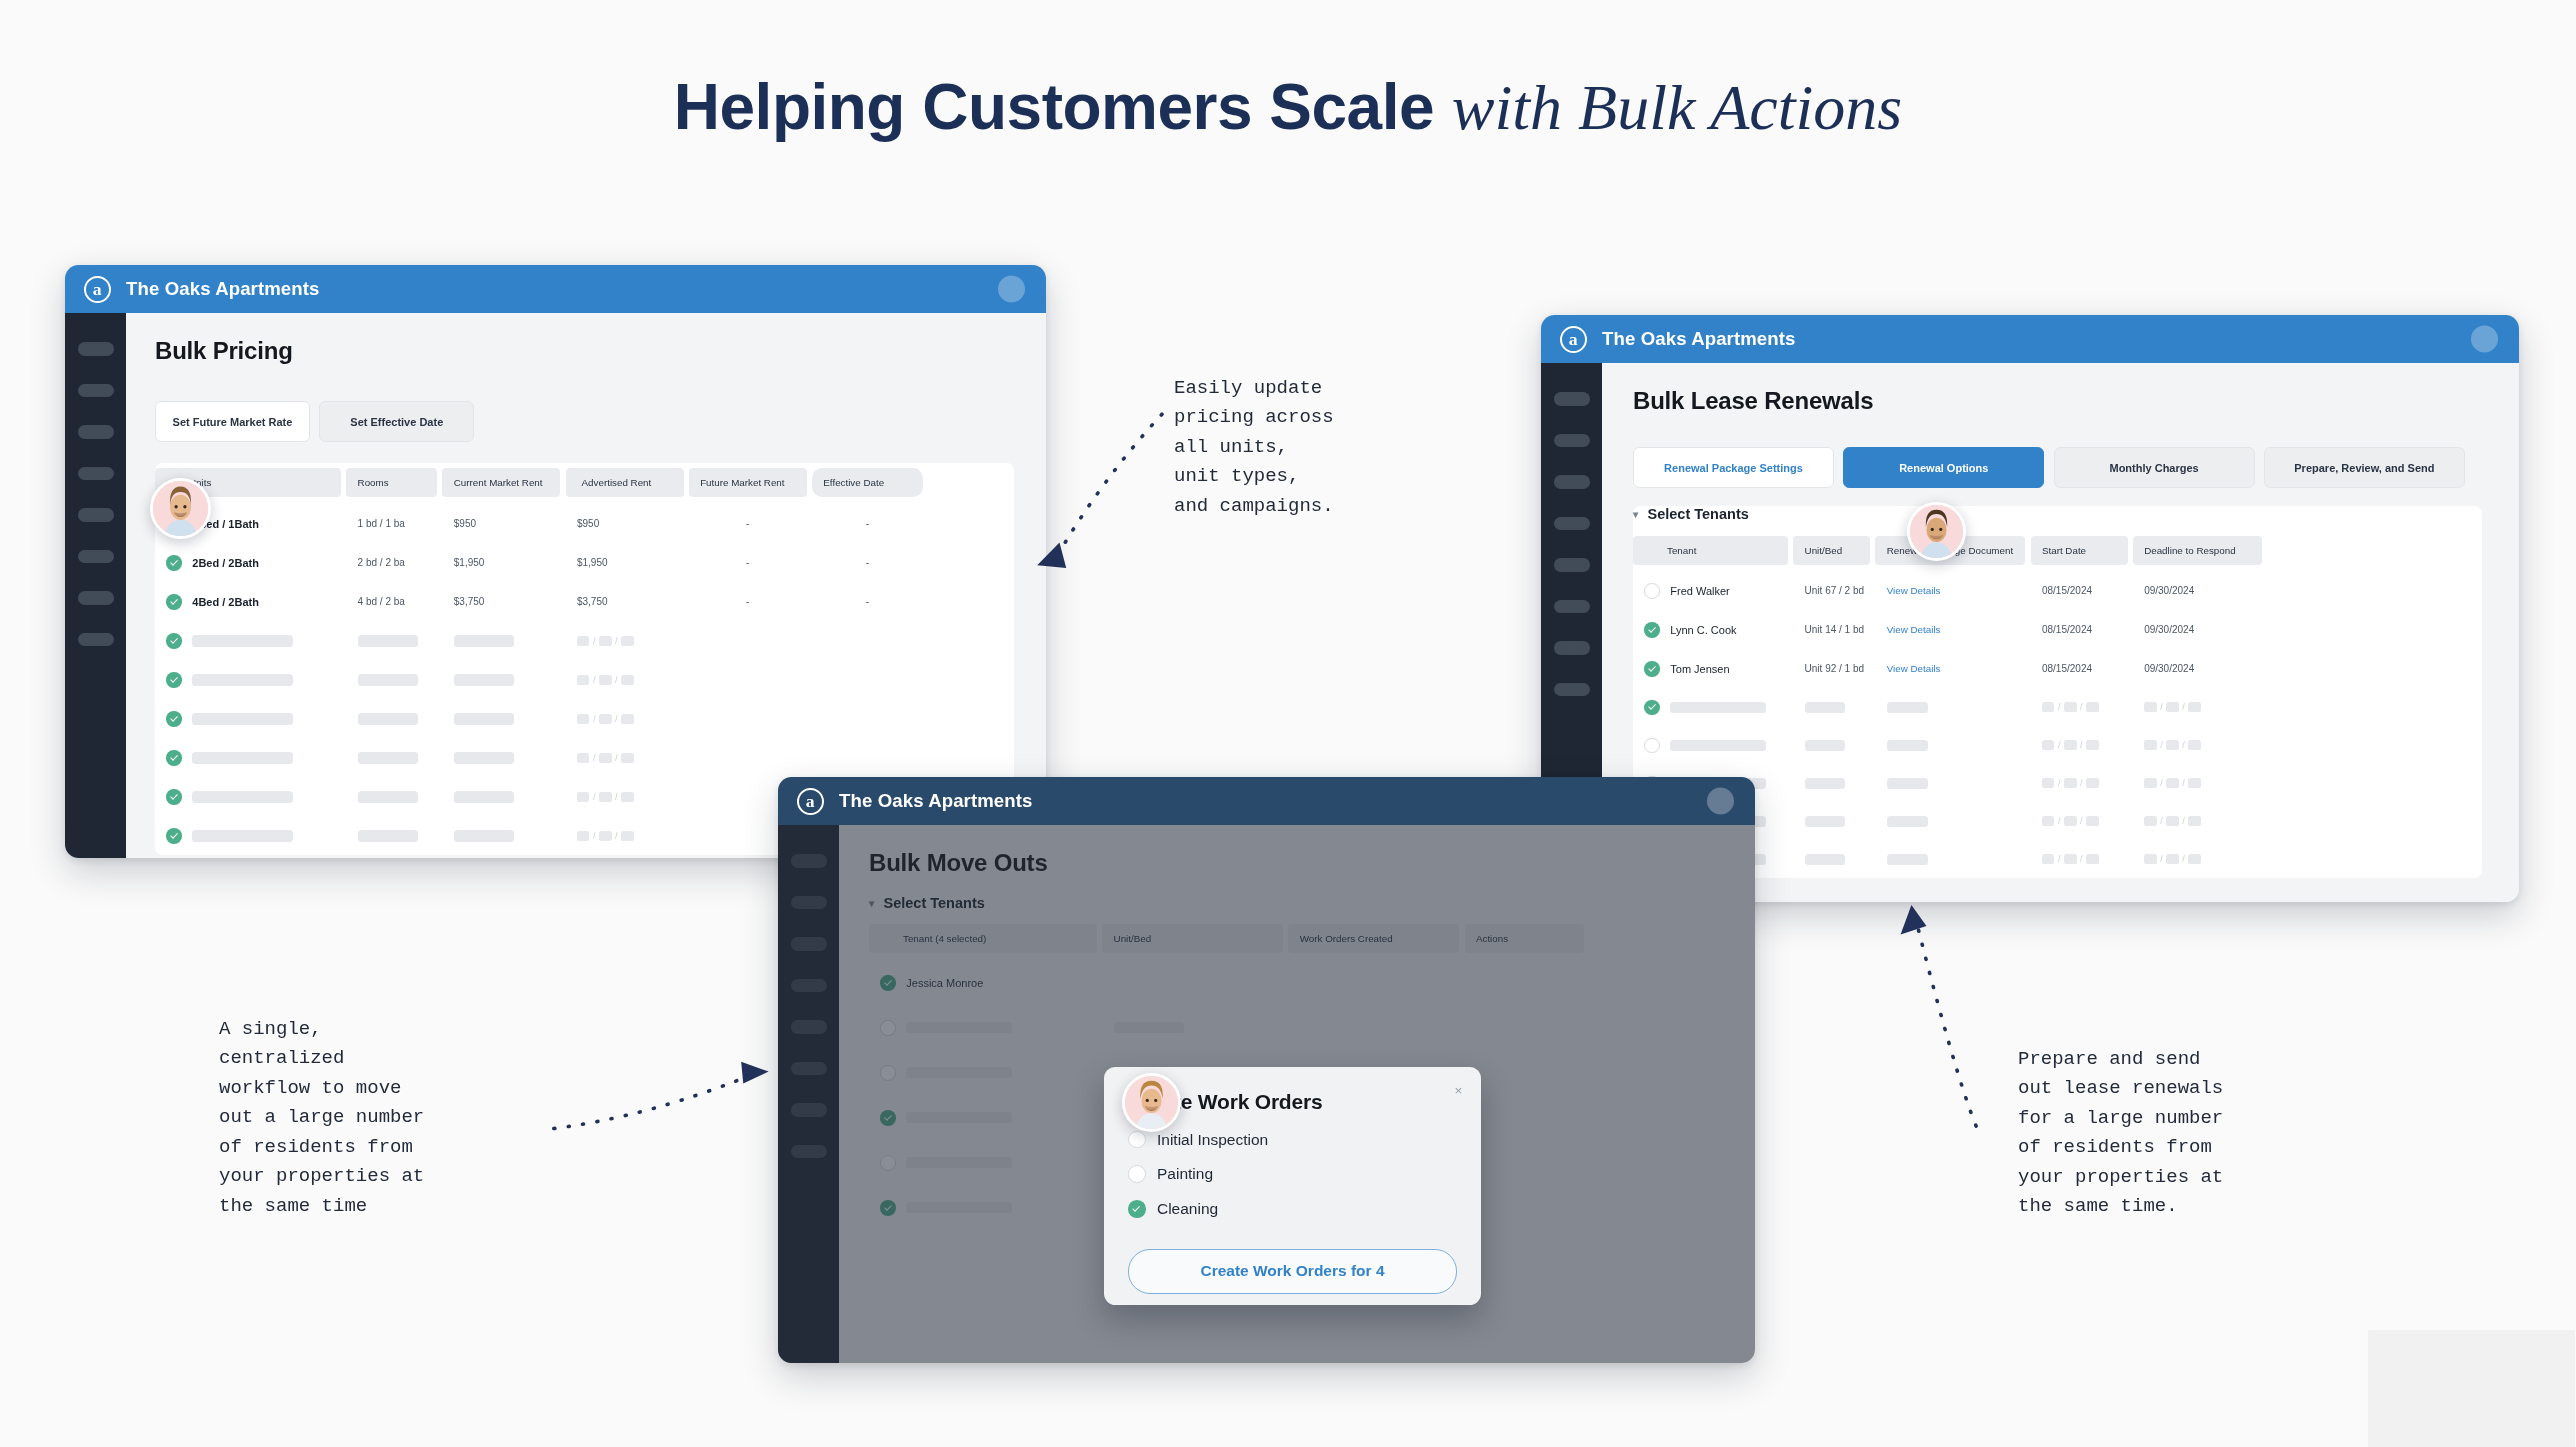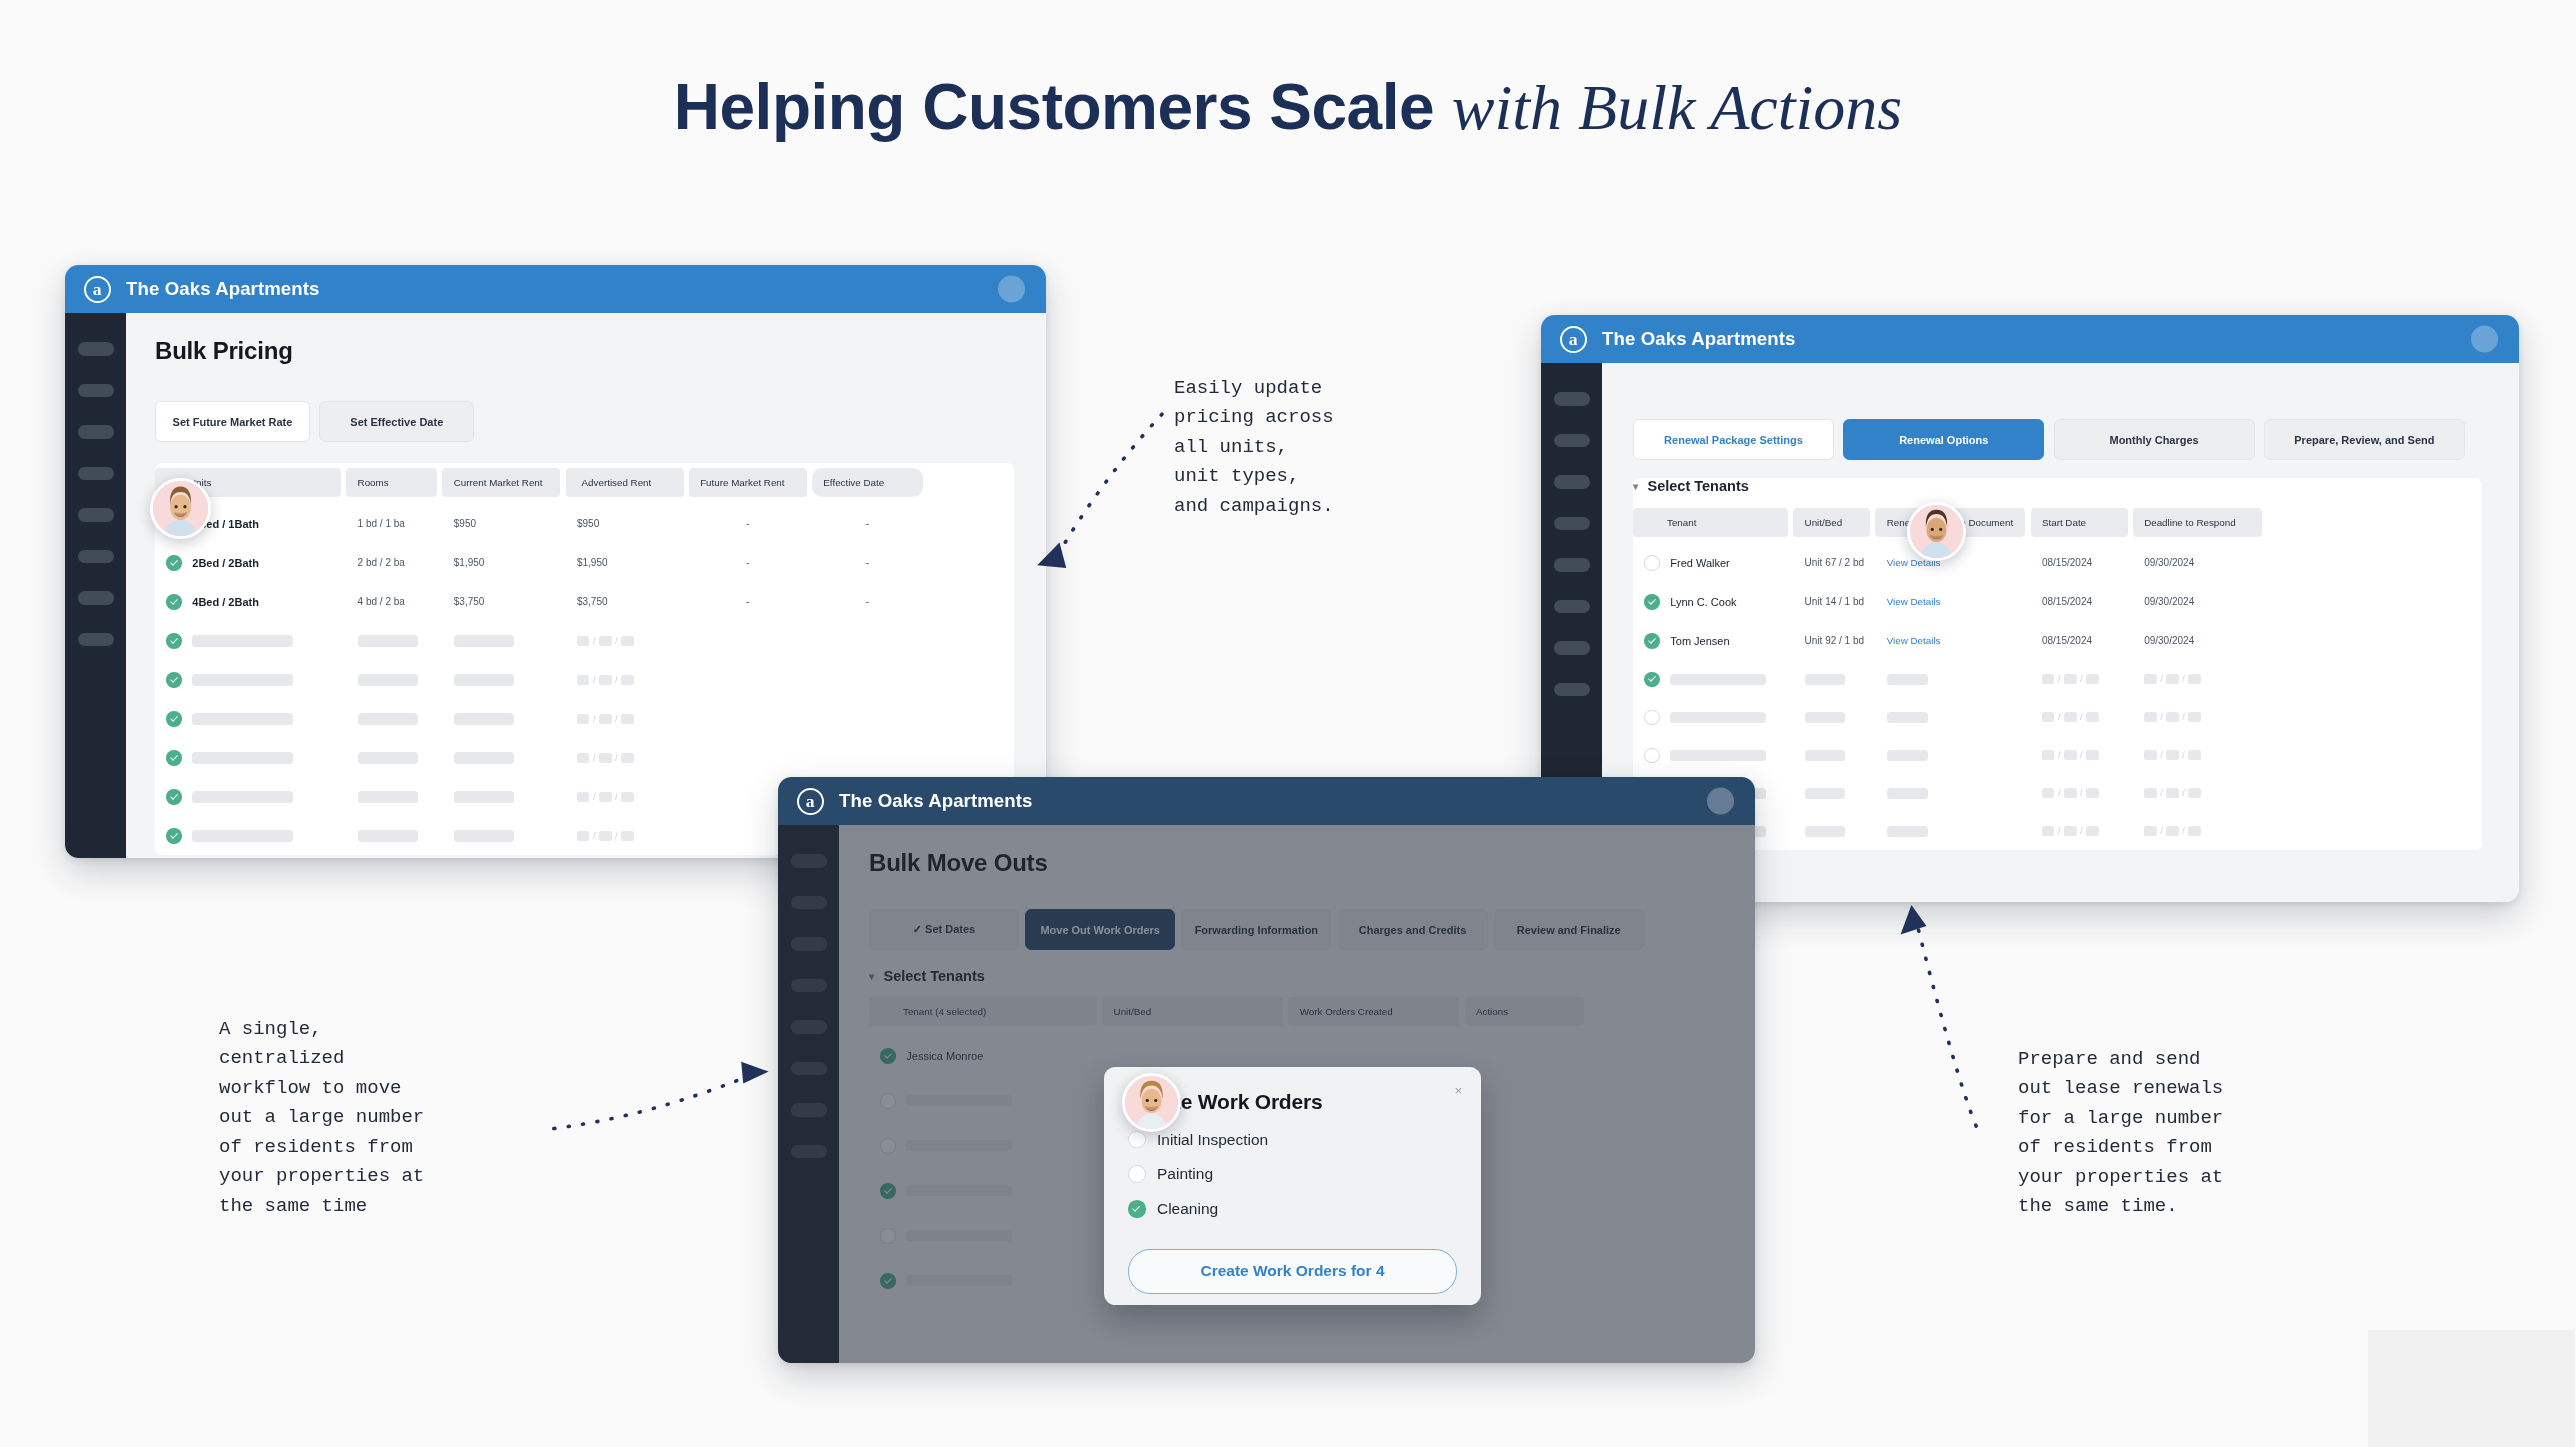--- a/index.html
+++ b/index.html
@@ -519,20 +519,21 @@
       <div class="sb-item"></div>
       <div class="sb-item"></div>
       <div class="sb-item"></div>
       <div class="sb-item"></div>
       <div class="sb-item"></div>
       <div class="sb-item"></div>
       <div class="sb-item"></div>
       <div class="sb-item"></div>
     </div>
     <div class="win-main" style="padding-left:31px;">
+      <div class="main-heading">Bulk Lease Renewals</div>
       <div class="tabs" style="margin-top:32px;">
         <div class="tab white blue-text" style="width:201px;">Renewal Package Settings</div>
         <div class="tab blue" style="width:201px;">Renewal Options</div>
         <div class="tab" style="width:201px;">Monthly Charges</div>
         <div class="tab" style="width:201px;">Prepare, Review, and Send</div>
       </div>
 
       <div class="tbl-card" style="width:849px; margin-top:9.3px; padding-left:0;">
         <div class="section-label">
           <span class="caret">▾</span>
@@ -761,27 +762,20 @@
       <div class="sb-item"></div>
       <div class="sb-item"></div>
       <div class="sb-item"></div>
       <div class="sb-item"></div>
       <div class="sb-item"></div>
       <div class="sb-item"></div>
       <div class="sb-item"></div>
     </div>
     <div class="win-main" style="padding-left:30px;">
       <div class="main-heading">Bulk Move Outs</div>
-      <div class="tabs" style="margin-top:32px; gap:6.2px;">
-        <div class="tab" style="width:150px;">✓  Set Dates</div>
-        <div class="tab blue" style="width:150px; background:#2a4a6b; border-color:#2a4a6b;">Move Out Work Orders</div>
-        <div class="tab" style="width:150px;">Forwarding Information</div>
-        <div class="tab" style="width:150px;">Charges and Credits</div>
-        <div class="tab" style="width:150px;">Review and Finalize</div>
-      </div>
 
       <div class="tbl-card" style="width:859px; margin-top:9.3px; background:transparent;">
         <div class="section-label">
           <span class="caret">▾</span>
           <span>Select Tenants</span>
         </div>
 
         <div class="th-row" style="margin-top:13.5px;">
           <div class="th" style="width:228px; padding-left:34px;">Tenant (4 selected)</div>
           <div class="th" style="width:181px;">Unit/Bed</div>

